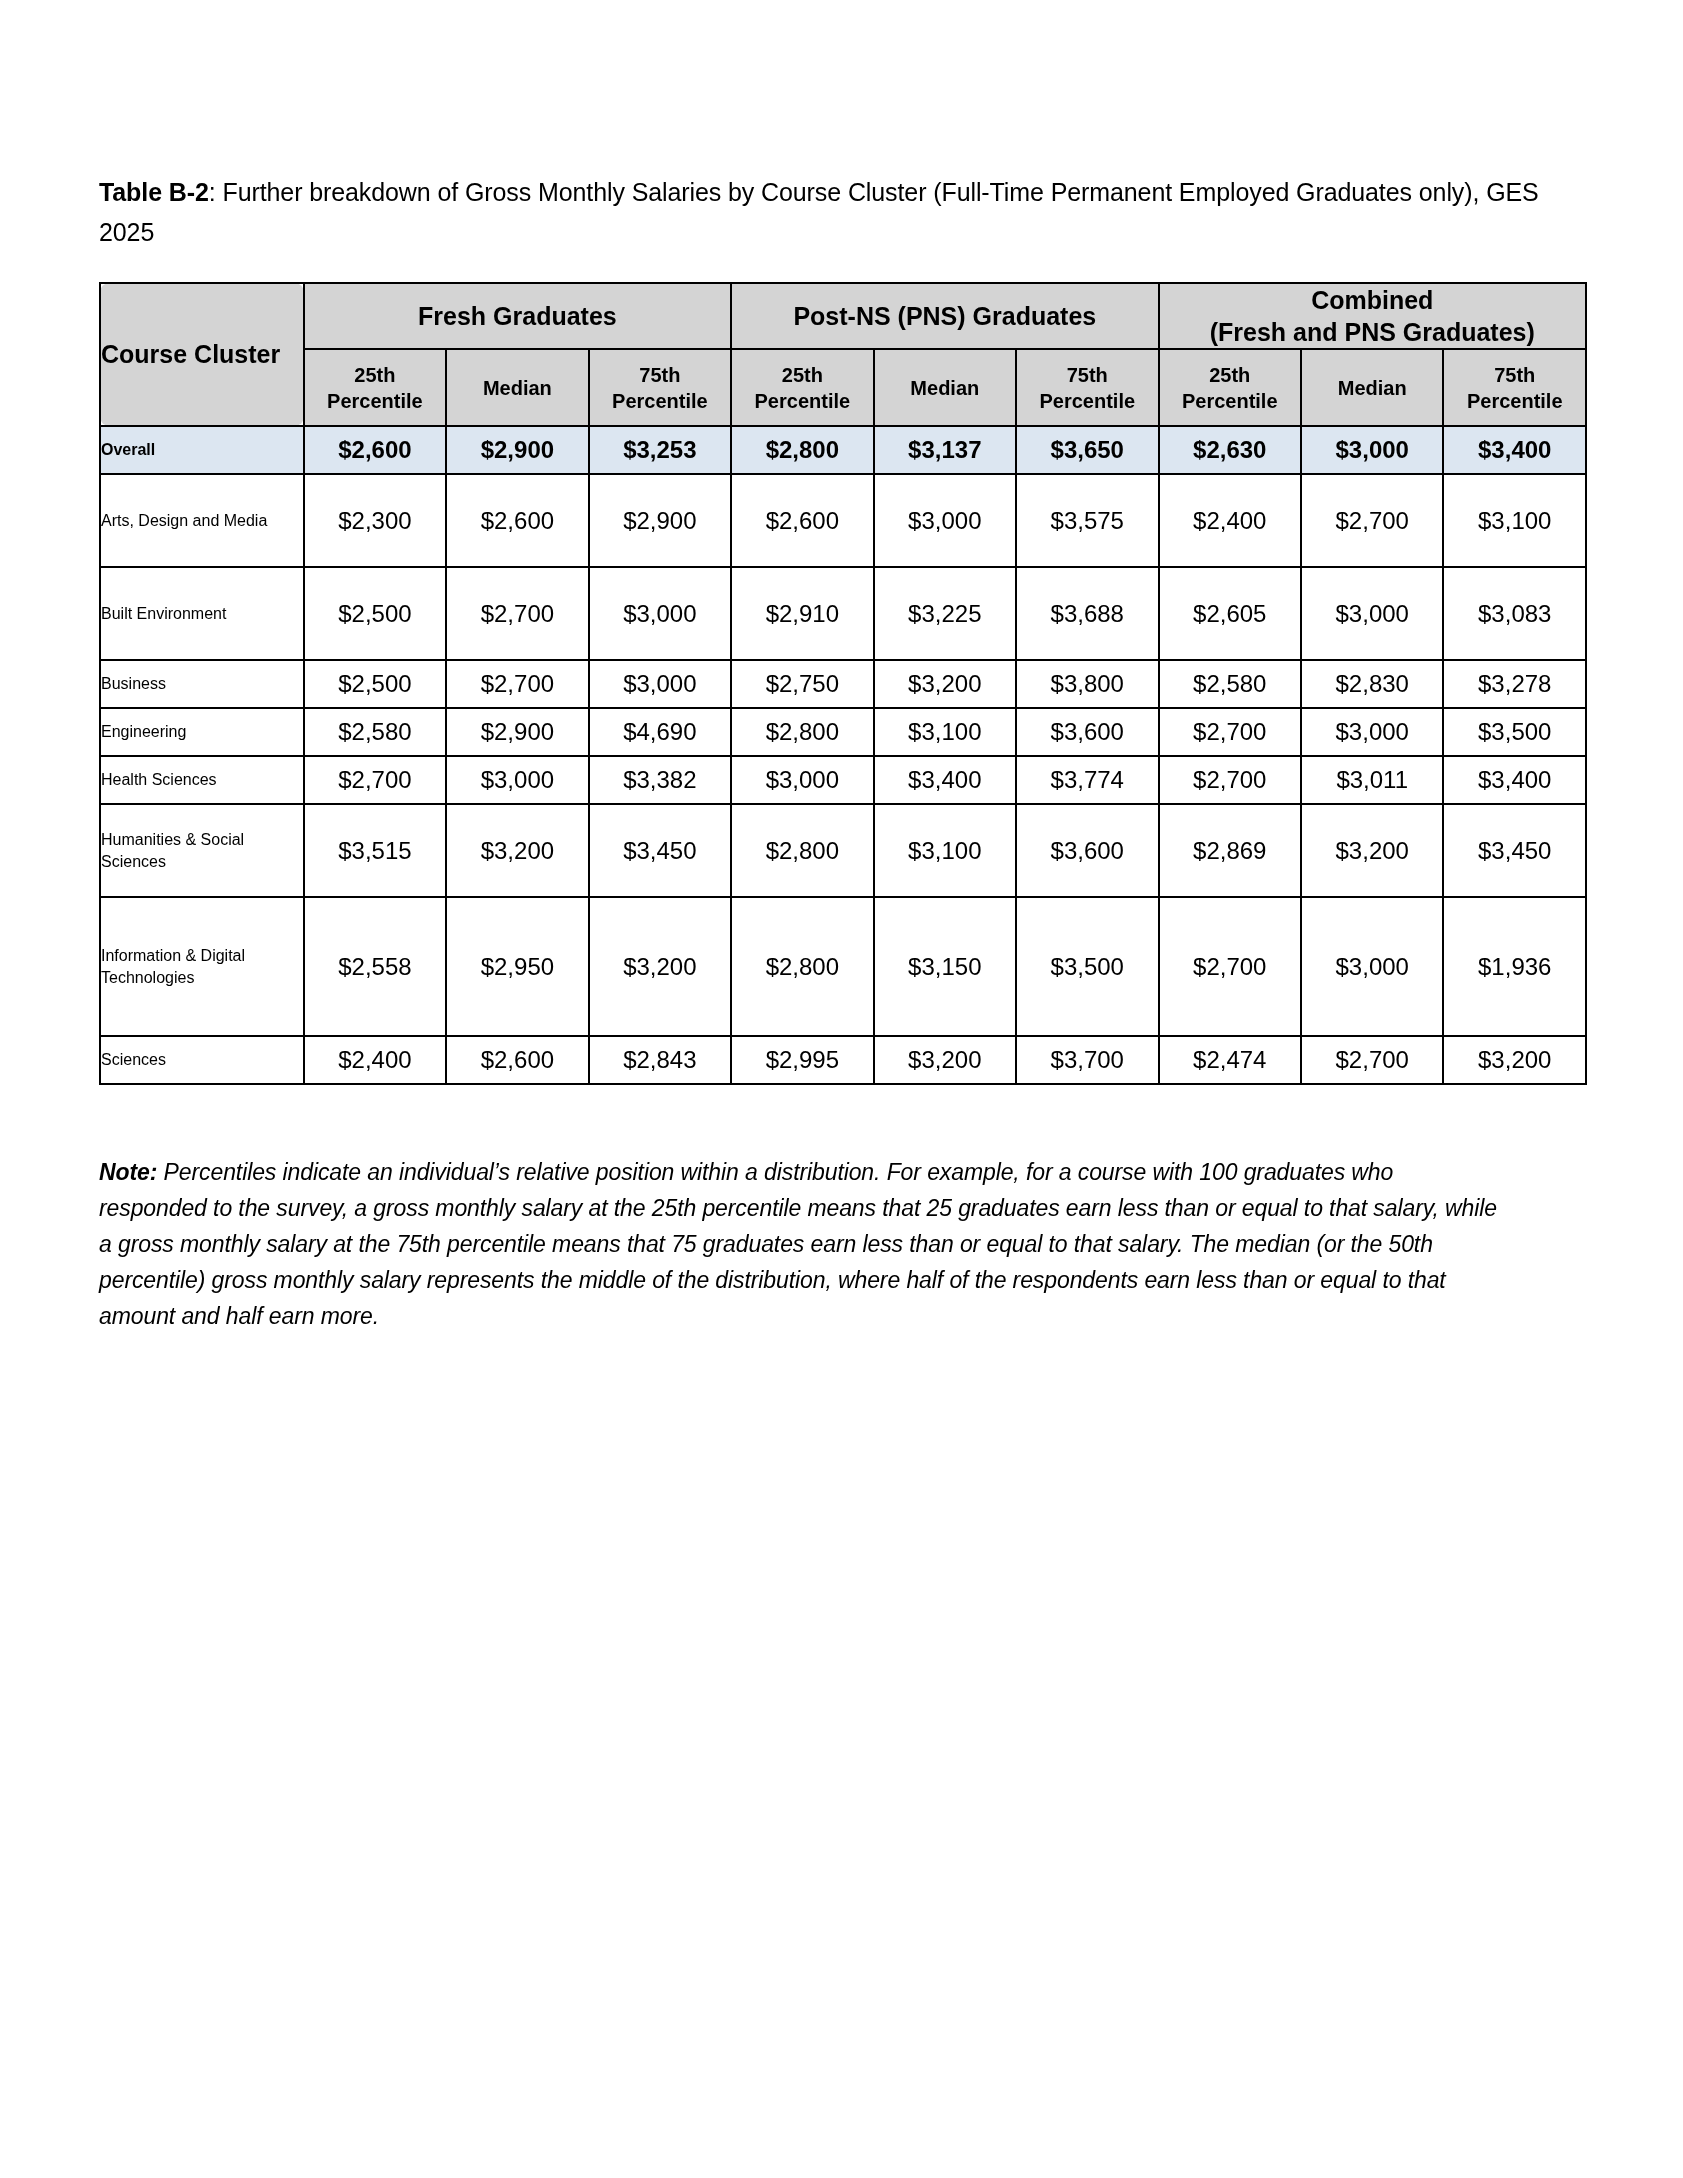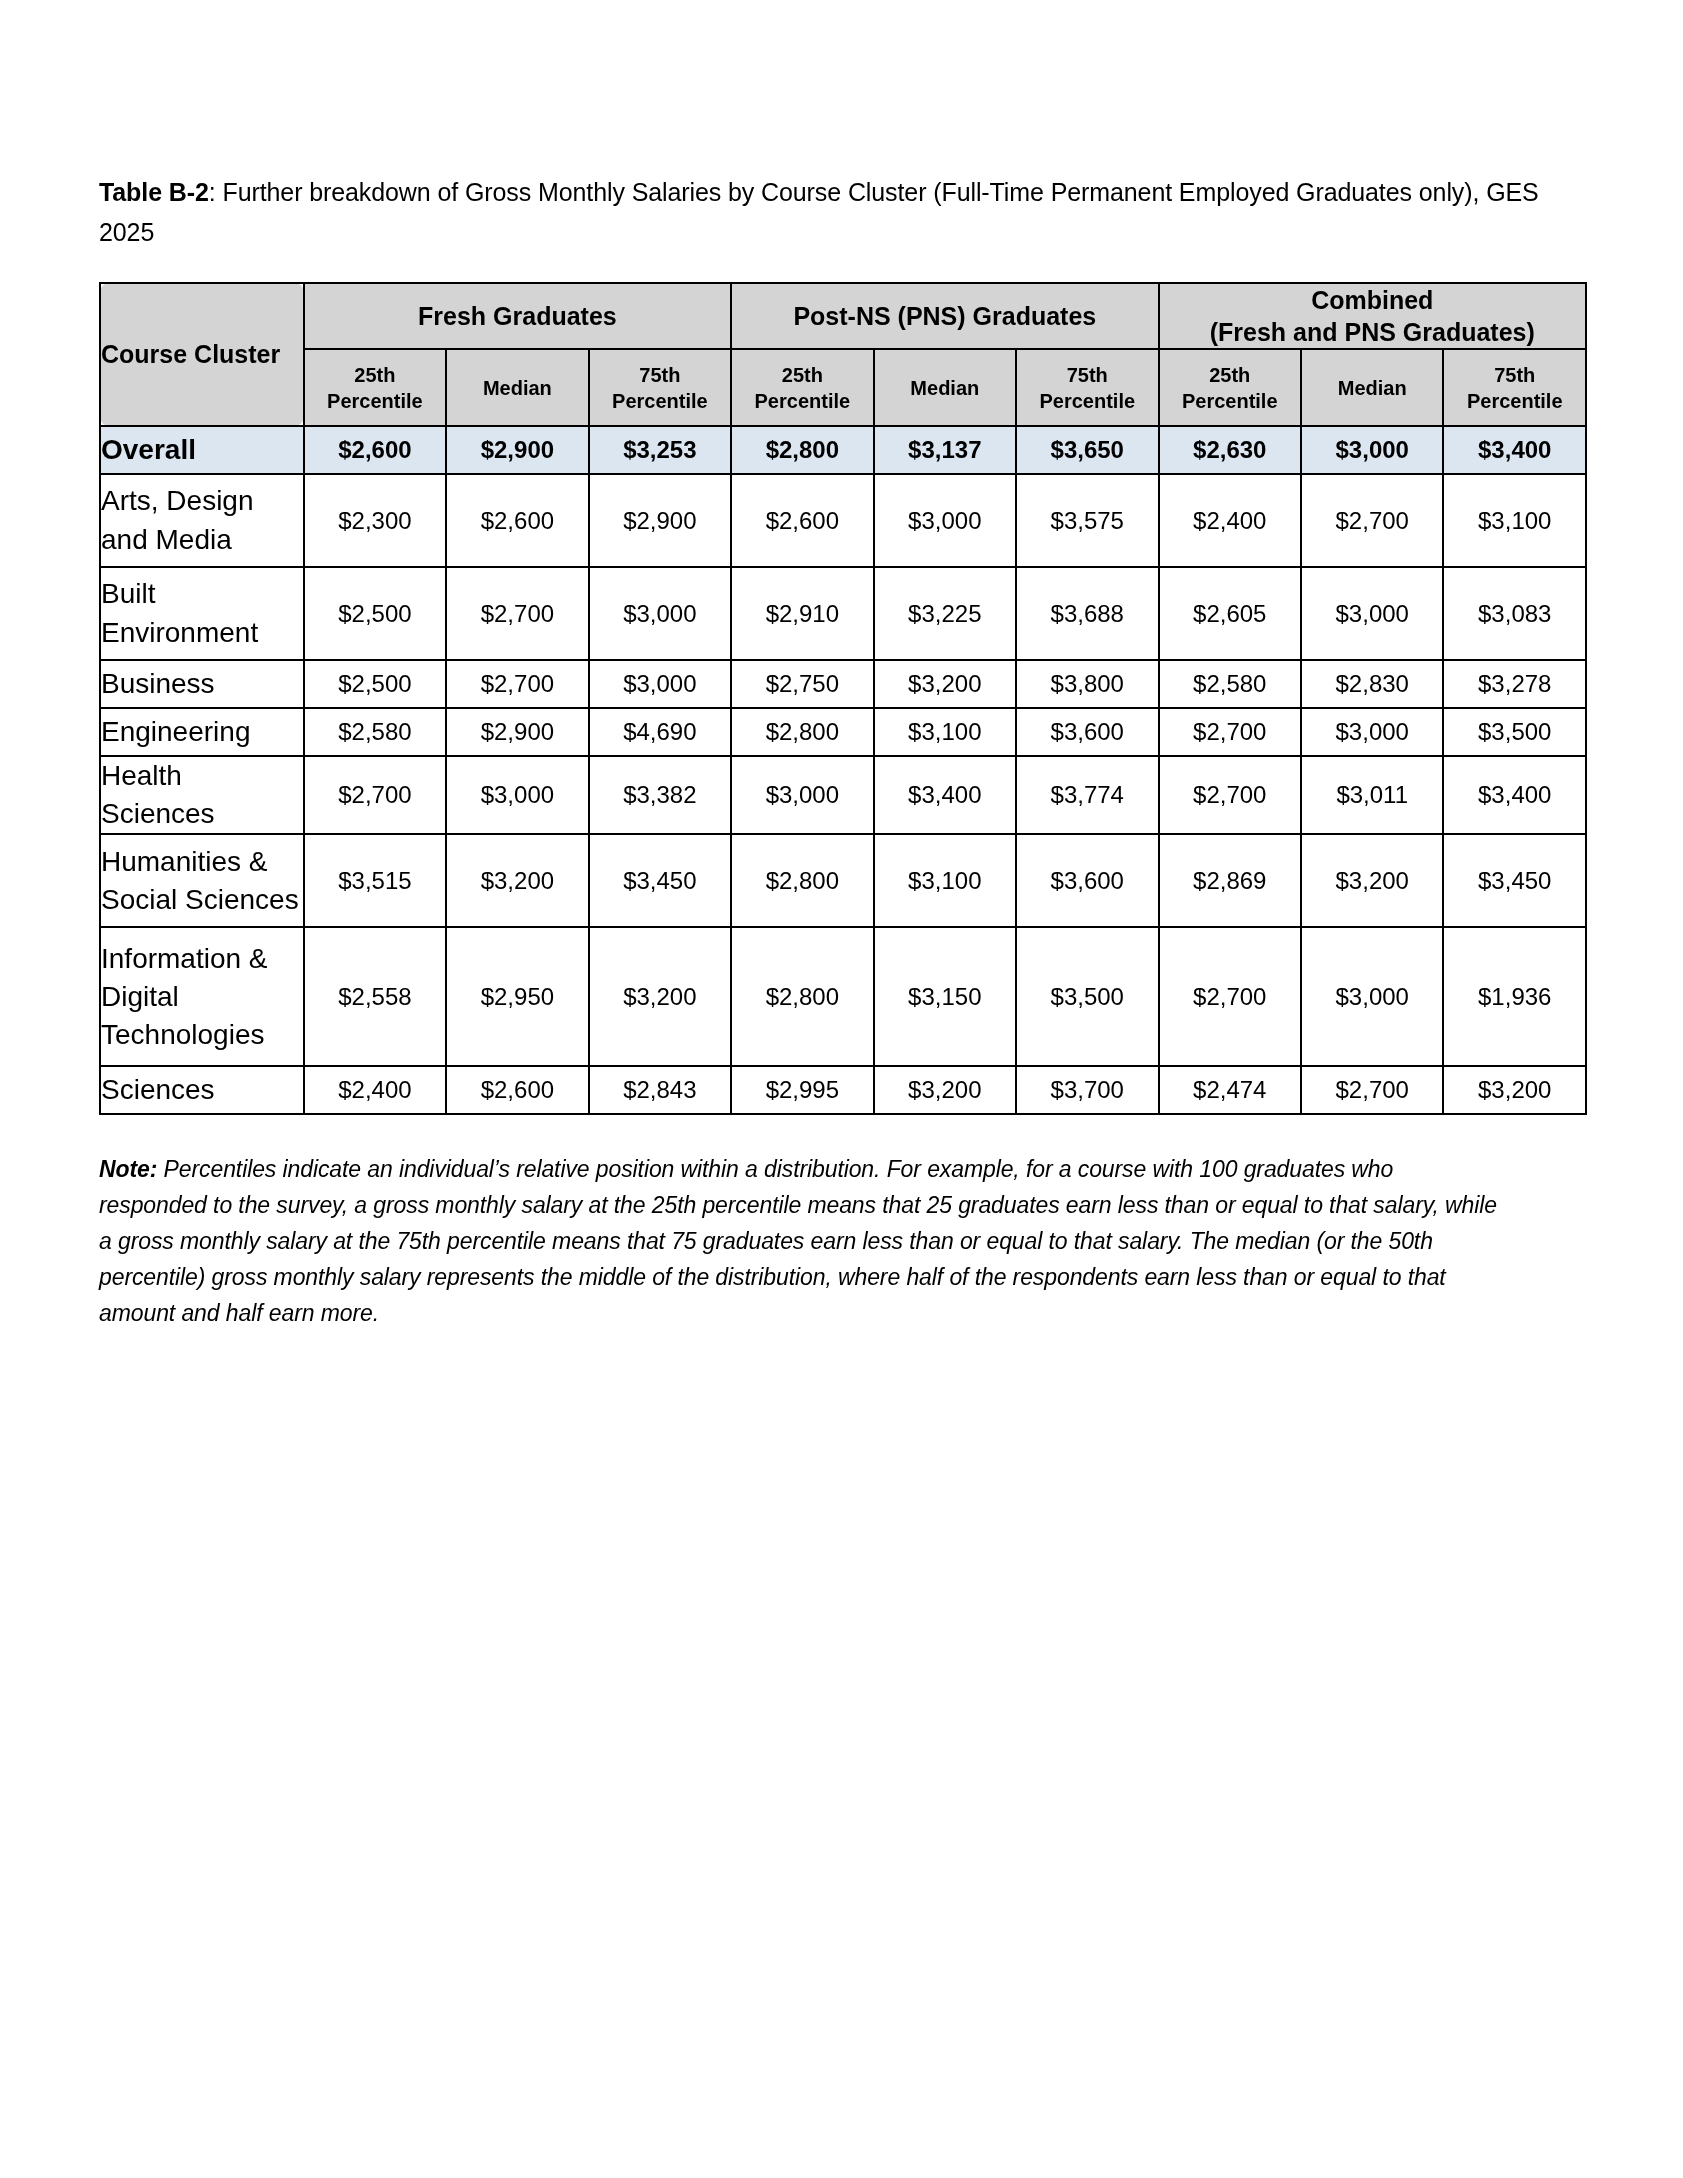--- a/index.html
+++ b/index.html
@@ -77,21 +77,21 @@
     font-size: 25px;
     padding: 0 0 0 12px;
     vertical-align: middle;
     border-radius: 9px;
   }
 
   
   .row-label {
     text-align: left;
     padding: 7px 4px 7px 12px;
-    font-size: 28px;
+    font-size: 16px;
     line-height: 1.36;
     background: #ffffff;
   }
   .cell {
     text-align: center;
     font-size: 24px;
     background: #ffffff;
     padding: 7px 2px;
   }
   tr.overall-row .row-label,
@@ -101,21 +101,21 @@
   }
   tr.overall-row .row-label { font-weight: bold; }
 
   
   tr.h-single td { height: 46px; }
   tr.h-double td { height: 91px; }
   tr.h-triple td { height: 137px; margin-top: 24px; }
 
   
   .note {
-    margin-top: 37px;
+    margin-top: 70px;
     width: 1406px;
     font-size: 23px;
     line-height: 1.56;
     font-style: italic;
     letter-spacing: -0.1px;
   }
   .note .note-label {
     font-weight: bold;
     font-style: italic;
   }

